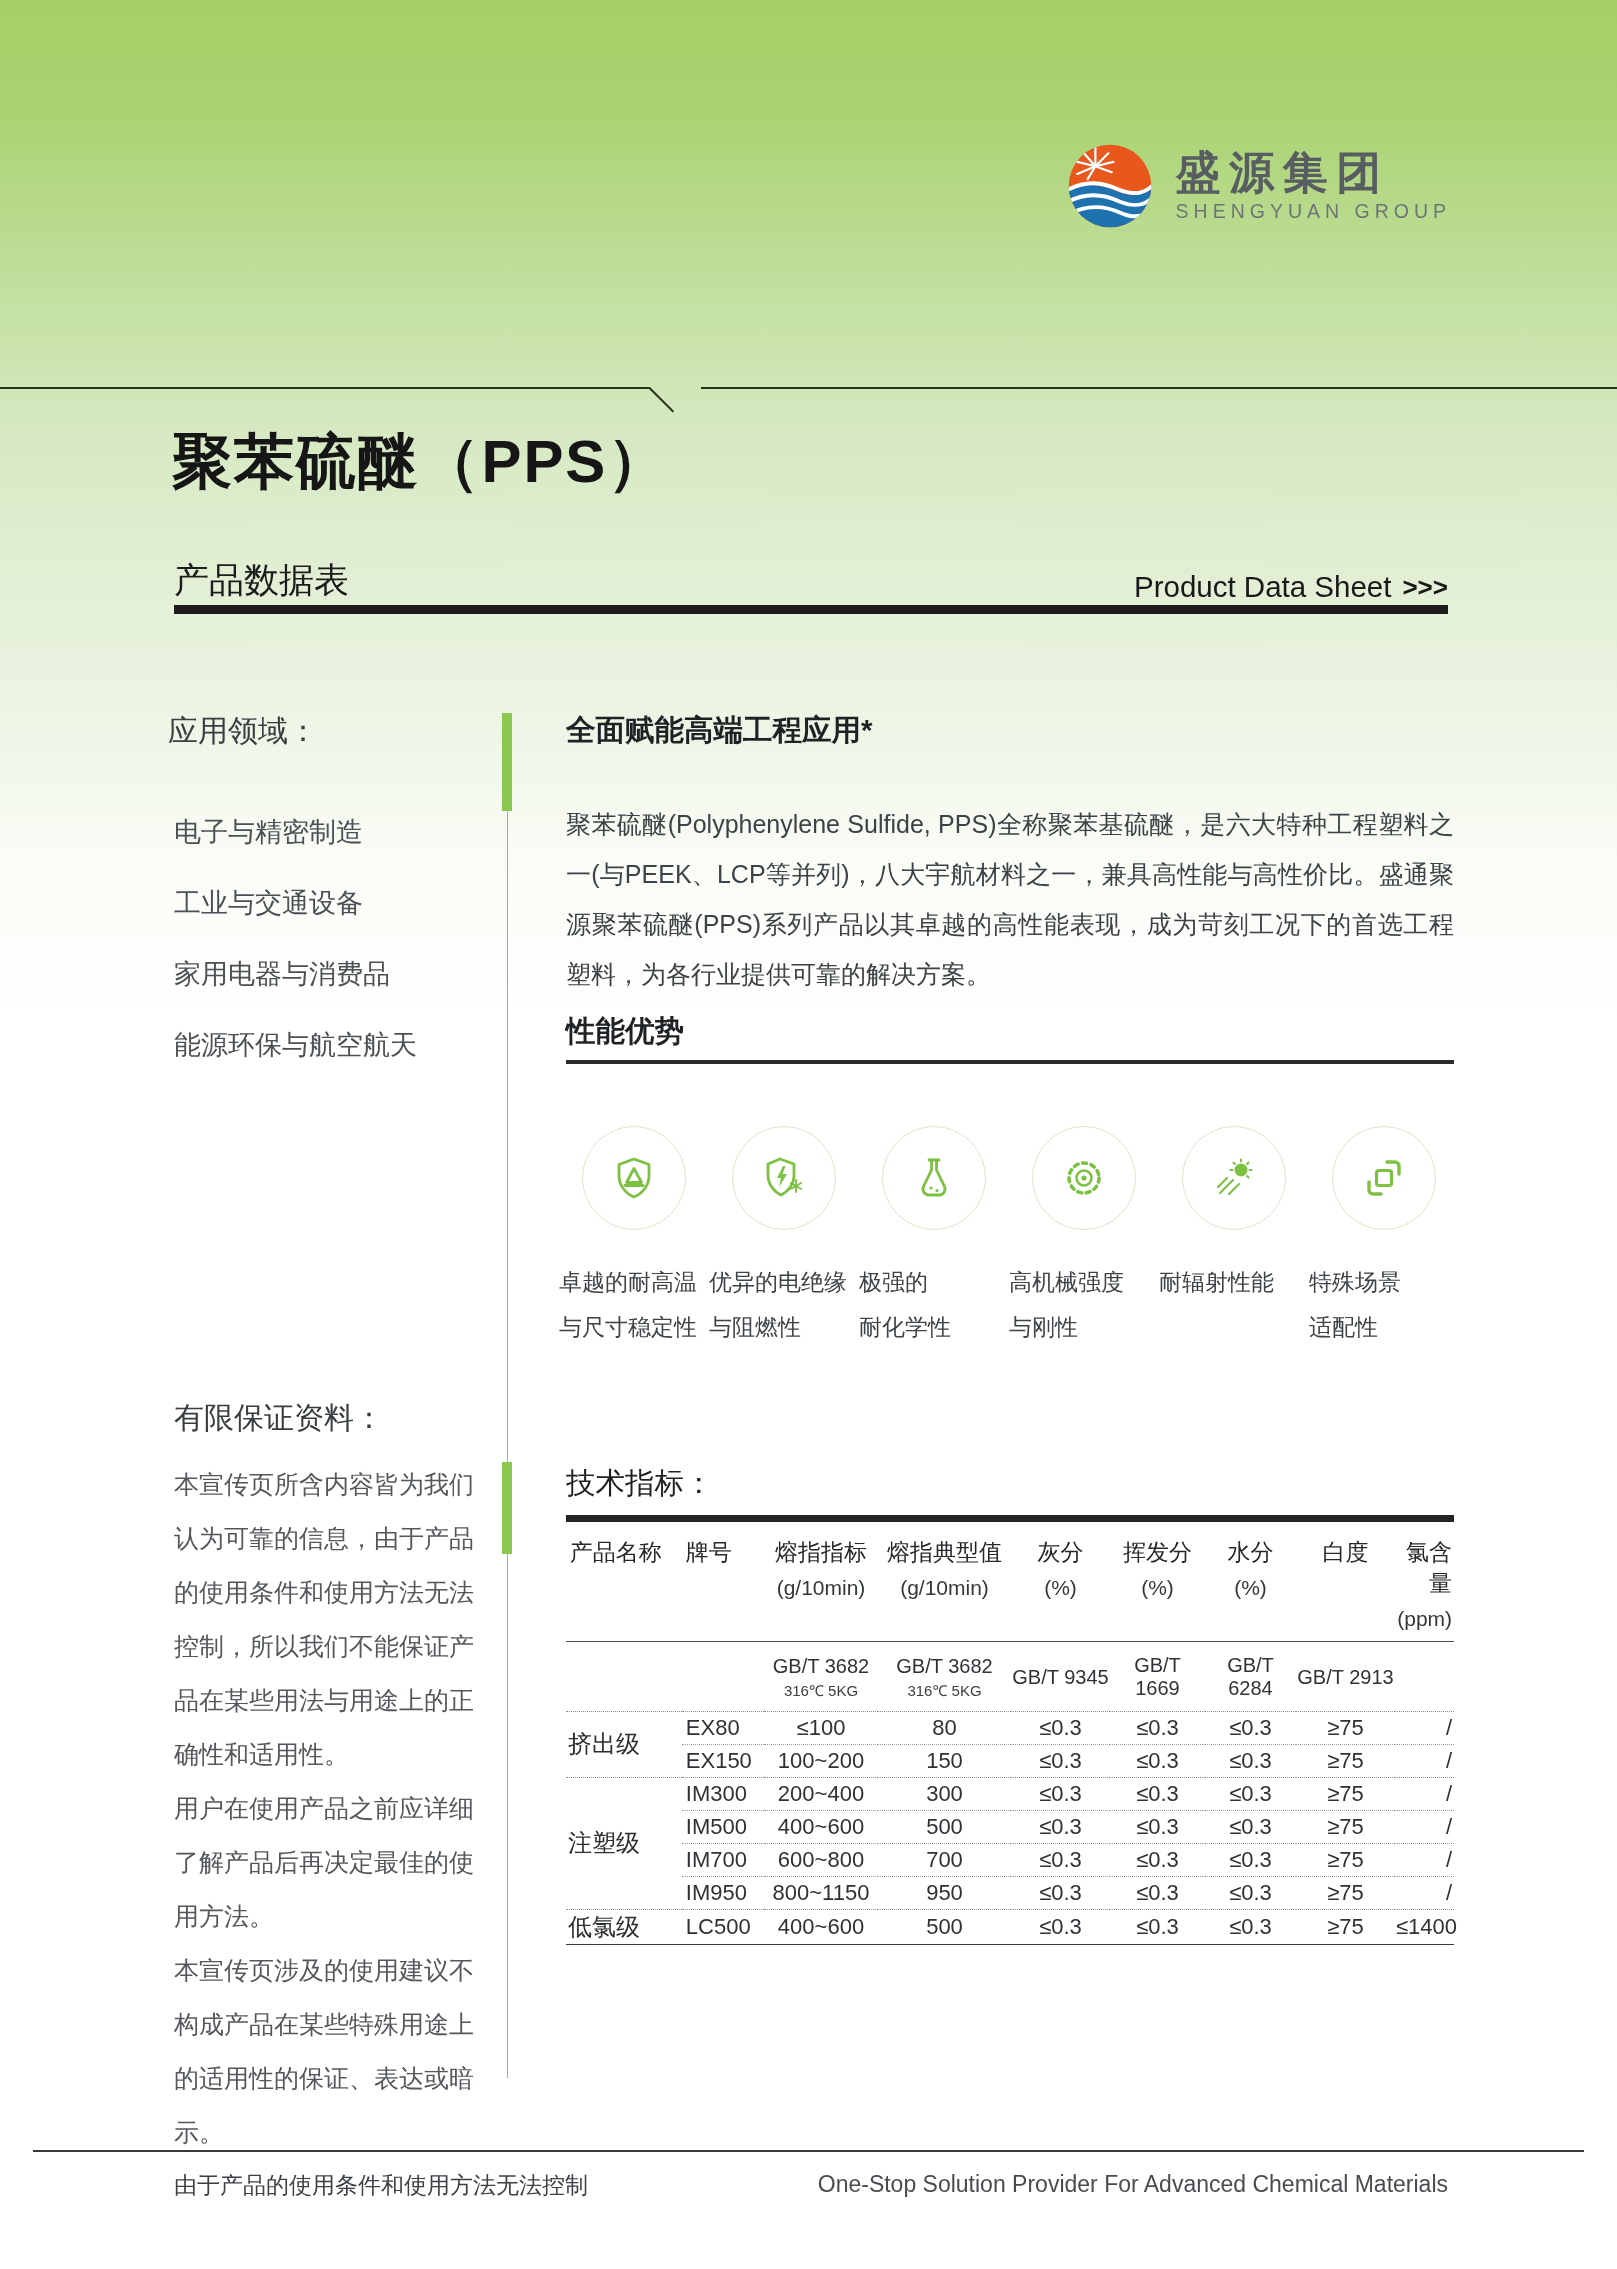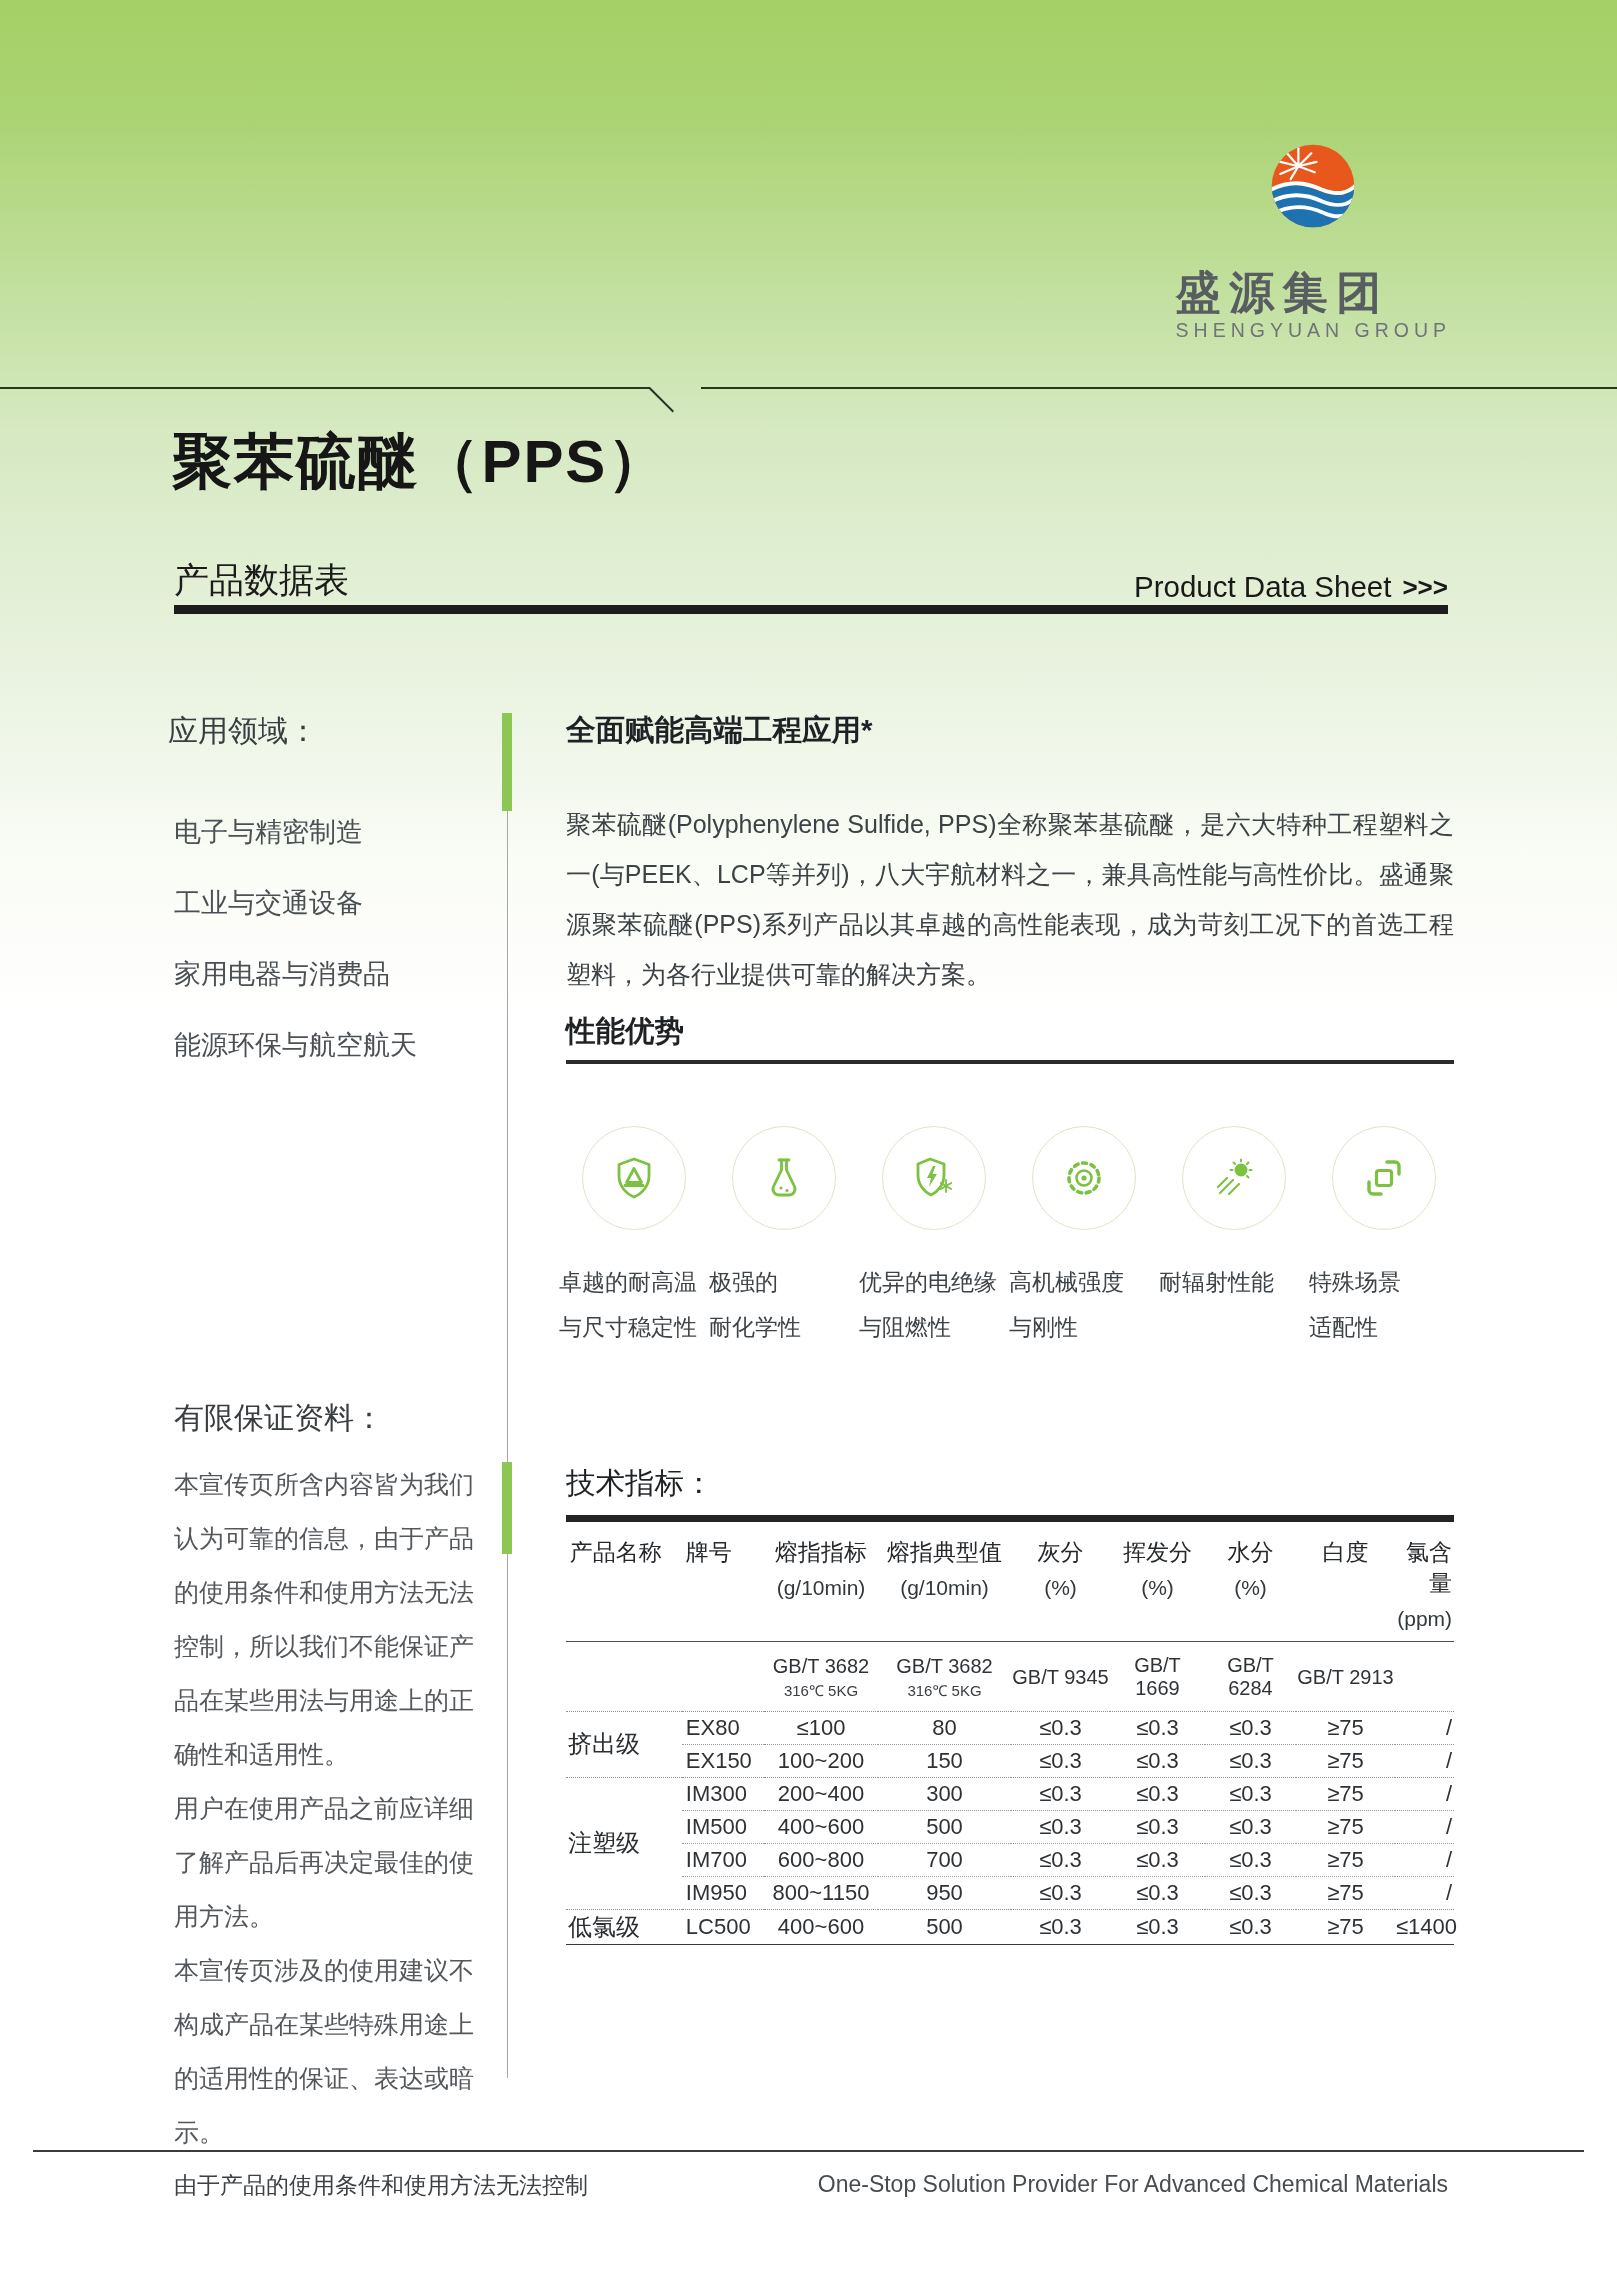--- a/index.html
+++ b/index.html
@@ -7,21 +7,21 @@
     width:1618px;height:2269px;position:relative;overflow:hidden;
     font-family:"Liberation Sans",sans-serif;background:#fff;
   }
   .page{
     position:absolute;inset:0;
     background:linear-gradient(180deg,
       #a5d066 0%, #aad372 5%, #c3e0a0 13%, #d6e9c2 19%,
       #e8f2de 29%, #fafcf6 38%, #ffffff 45%, #ffffff 100%);
   }
   
-  .logo{position:absolute;top:143px;right:167px;display:flex;align-items:center;gap:40px;flex-direction:column;}
+  .logo{position:absolute;top:143px;right:167px;display:flex;align-items:center;gap:23px;}
   .logo-mark{width:86px;height:86px;flex:0 0 auto;}
   .logo-cn{font-size:45px;font-weight:700;color:#585d62;letter-spacing:8.6px;line-height:1.05;white-space:nowrap;}
   .logo-en{font-size:19.5px;color:#6e747a;letter-spacing:5px;margin-top:2.9px;white-space:nowrap;}
   
   .rule-a{position:absolute;top:387px;left:0;width:650px;height:1.9px;background:#27331d;}
   .rule-diag{position:absolute;top:387px;left:650px;width:34px;height:1.9px;background:#27331d;
              transform-origin:0 0;transform:rotate(45deg);}
   .rule-b{position:absolute;top:387px;left:701px;width:917px;height:1.9px;background:#27331d;}
   
   .doc-title{position:absolute;left:172px;top:422px;font-size:60px;font-weight:700;color:#161616;letter-spacing:1.9px;}
@@ -170,47 +170,47 @@
       </div>
       <div class="feature-label">
         <div>卓越的耐高温</div>
         <div>与尺寸稳定性</div>
       </div>
     </div>
 
     <div class="feature">
       <div class="feature-circle">
         <svg class="icon-svg" viewBox="0 0 48 48" width="48" height="48">
-          <line x1="19" y1="6" x2="29" y2="6"></line>
-          <path d="M21.5 6 V16 L13.5 32.5 C11.8 36.5 14.5 41 18.8 41 H29.2 C33.5 41 36.2 36.5 34.5 32.5 L26.5 16 V6"></path>
-          <circle cx="21" cy="34" r="1.6" fill="#7cc142" stroke="none"></circle>
-          <circle cx="27" cy="36.5" r="1.6" fill="#7cc142" stroke="none"></circle>
-        </svg>
-      </div>
-      <div class="feature-label">
-        <div>极强的</div>
-        <div>耐化学性</div>
-      </div>
-    </div>
-
-    <div class="feature">
-      <div class="feature-circle">
-        <svg class="icon-svg" viewBox="0 0 48 48" width="48" height="48">
           <path d="M20 5 L34 10 V21 C34 30 28.5 37.5 21 41 C13.5 37.5 8 30 8 21 V10 Z"></path>
           <path d="M23 12 L17 24 H21 L19 33 L27 20 H22.5 L25.5 12 Z" fill="#7cc142" stroke="none"></path>
           <g stroke-width="1.8">
             <line x1="36" y1="26" x2="36" y2="38"></line>
             <line x1="30.8" y1="29" x2="41.2" y2="35"></line>
             <line x1="41.2" y1="29" x2="30.8" y2="35"></line>
           </g>
         </svg>
       </div>
       <div class="feature-label">
         <div>优异的电绝缘</div>
         <div>与阻燃性</div>
+      </div>
+    </div>
+
+    <div class="feature">
+      <div class="feature-circle">
+        <svg class="icon-svg" viewBox="0 0 48 48" width="48" height="48">
+          <line x1="19" y1="6" x2="29" y2="6"></line>
+          <path d="M21.5 6 V16 L13.5 32.5 C11.8 36.5 14.5 41 18.8 41 H29.2 C33.5 41 36.2 36.5 34.5 32.5 L26.5 16 V6"></path>
+          <circle cx="21" cy="34" r="1.6" fill="#7cc142" stroke="none"></circle>
+          <circle cx="27" cy="36.5" r="1.6" fill="#7cc142" stroke="none"></circle>
+        </svg>
+      </div>
+      <div class="feature-label">
+        <div>极强的</div>
+        <div>耐化学性</div>
       </div>
     </div>
 
     <div class="feature">
       <div class="feature-circle">
         <svg class="icon-svg" viewBox="0 0 48 48" width="48" height="48">
           <circle cx="24" cy="24" r="15" stroke-width="3.6" stroke-dasharray="4 4.6"></circle>
           <circle cx="24" cy="24" r="7.5" stroke-width="2.6"></circle>
           <circle cx="24" cy="24" r="2.6" fill="#7cc142" stroke="none"></circle>
         </svg>

